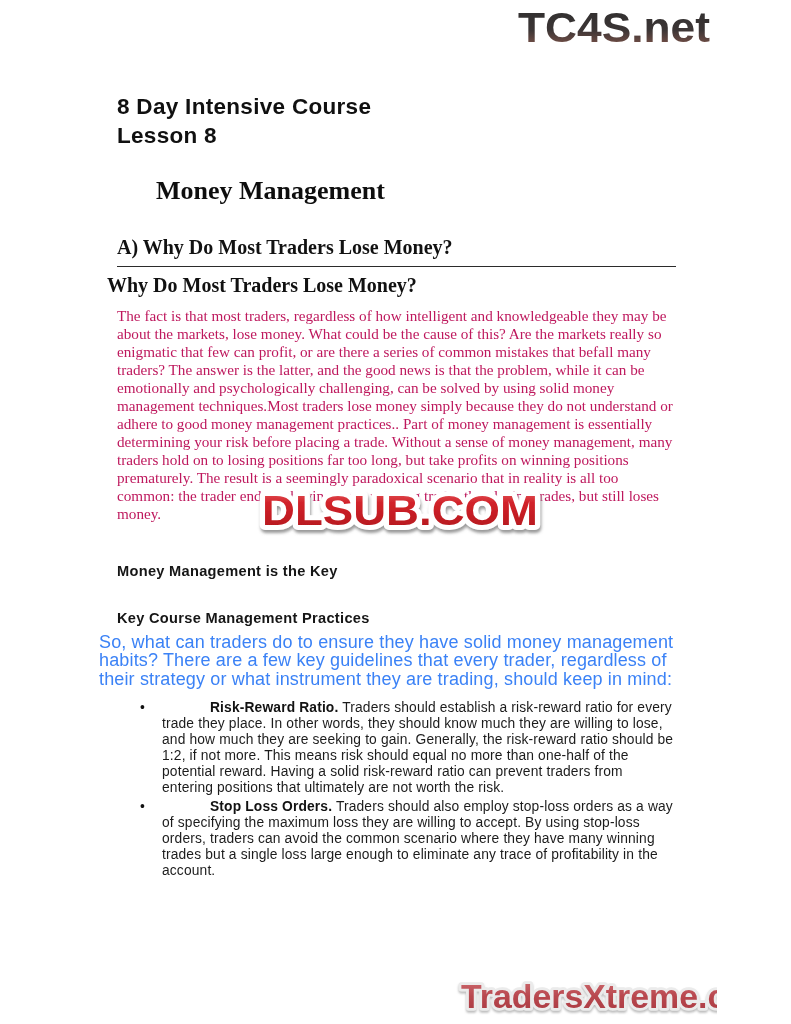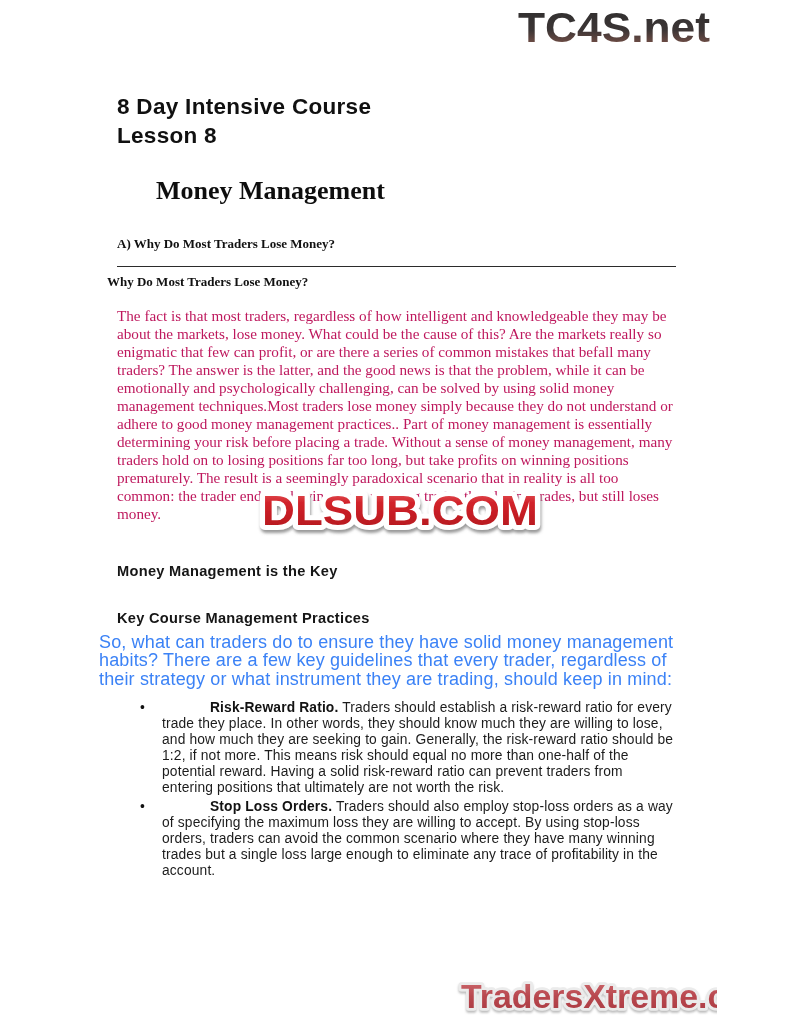--- a/index.html
+++ b/index.html
@@ -21,21 +21,21 @@
     color:#101010;letter-spacing:.3px;
   }
   
   .page-title{
     left:117px;top:176px;
     font-family:"Liberation Serif",serif;
     font-weight:bold;font-size:26px;color:#0e0e0e;margin-left:39px;
   }
   .serif-heading{
     font-family:"Liberation Serif",serif;
-    font-weight:bold;font-size:13px;color:#111;
+    font-weight:bold;font-size:20px;color:#111;
   }
   .heading-a{left:117px;top:236px;}
   .divider{
     left:117px;top:266px;width:559px;height:0;
     border-top:1.6px solid #2b2b2b;
   }
   .heading-why{left:107px;top:274px;}
   .body-paragraph{
     left:117px;top:307px;width:562px;
     font-family:"Liberation Serif",serif;

